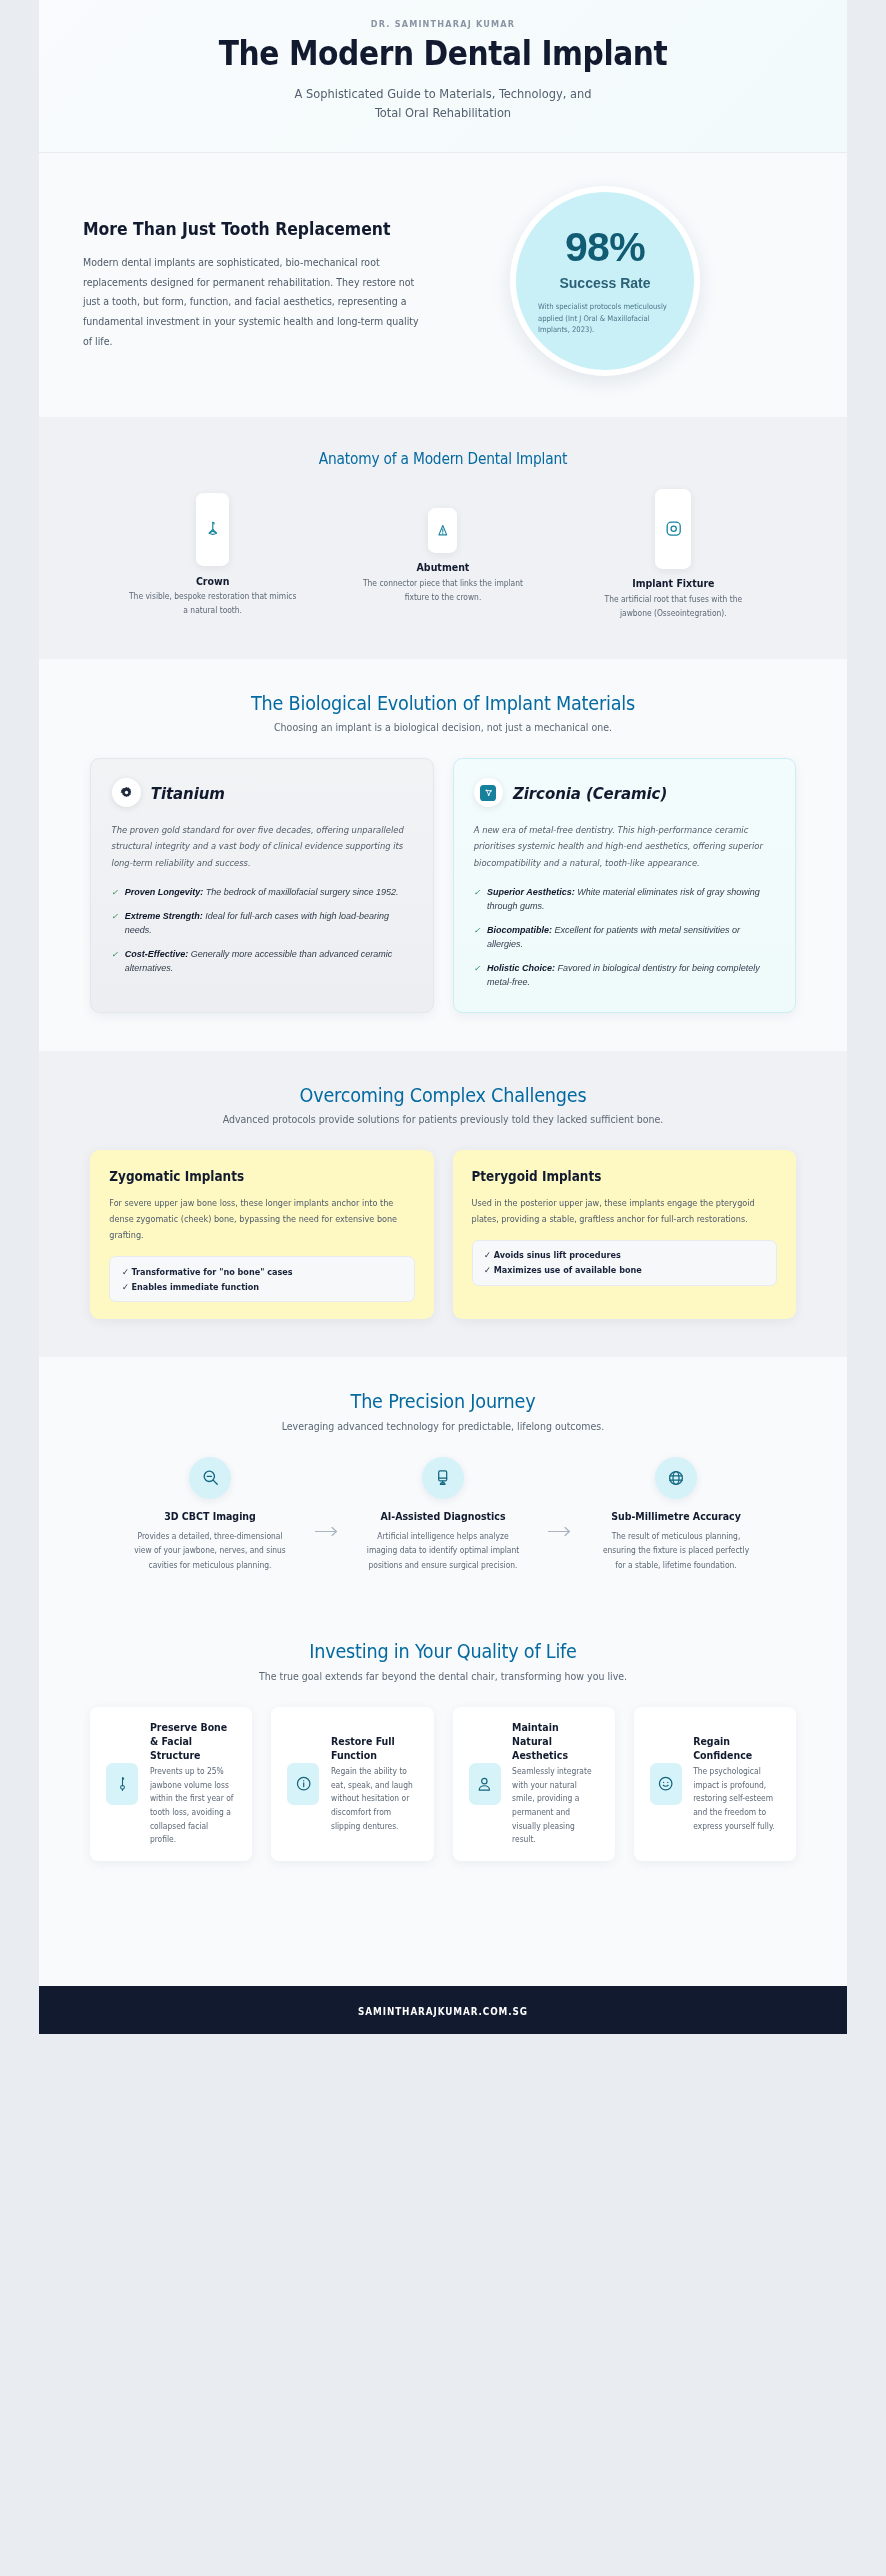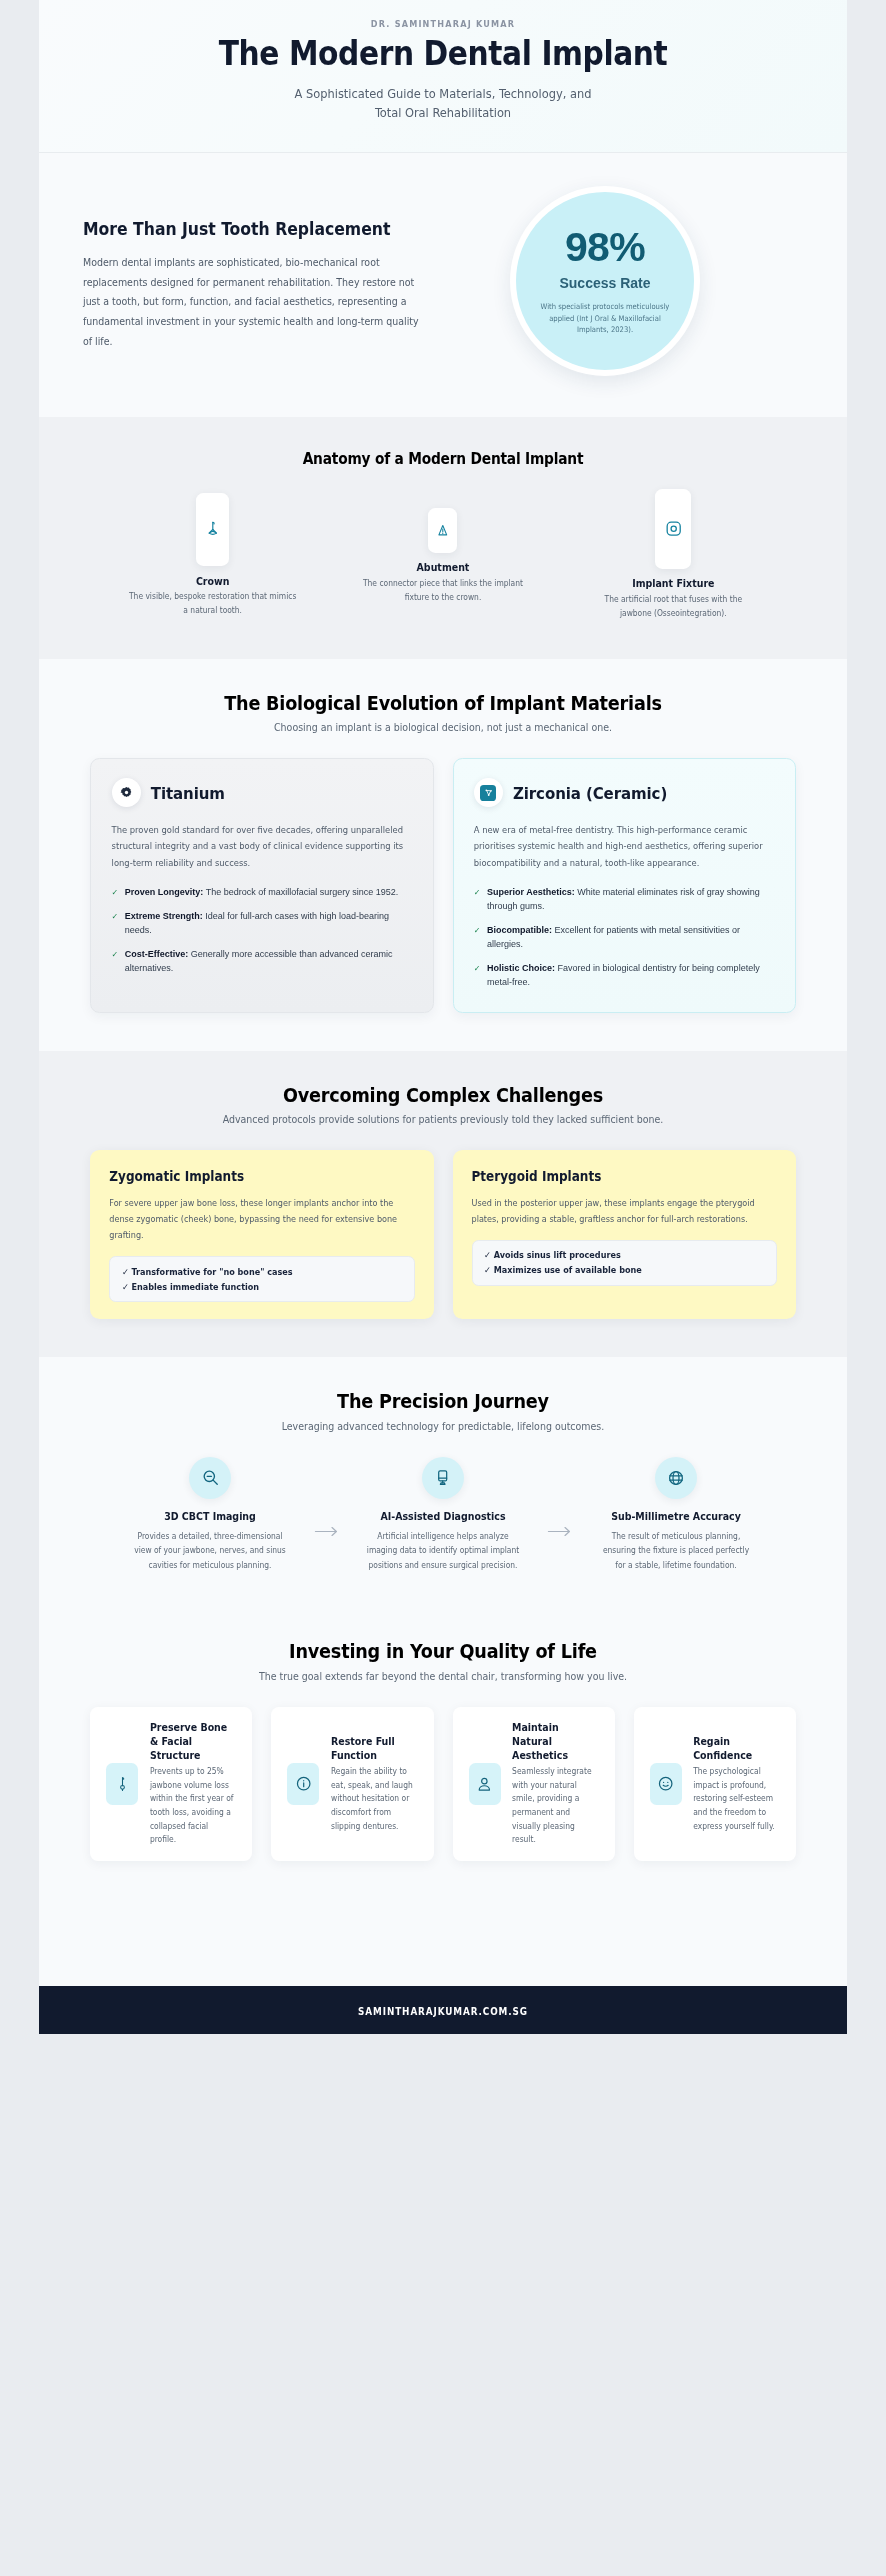--- a/index.html
+++ b/index.html
@@ -53,24 +53,24 @@
     margin: 0 auto;
   }
 
   
   .section { padding: 33px 44px 38px; }
   .section--light { background: #f8fafc; }
   .section--tint  { background: #eff1f4; }
   .section-head { text-align: center; margin-bottom: 25px; }
   .section-title {
     font-family: "DejaVu Sans Condensed", "Liberation Sans Narrow", "Liberation Sans", sans-serif;
-    font-weight: 700;
+    font-weight: 400;
     font-size: 19.6px;
     letter-spacing: -0.2px;
-    color: #000000;
+    color: #0369a1;
     margin: 0 0 6.5px;
   }
   .section-title.sm { font-size: 15.3px; margin-bottom: 0; }
   .section-sub {
     font-family: "DejaVu Sans Condensed", "Liberation Sans Narrow", "Liberation Sans", sans-serif;
     font-size: 10.5px;
     color: #5b6775;
     margin: 0;
   }
 
@@ -99,21 +99,21 @@
     margin: 0;
   }
   .intro-stat { flex: 0 0 auto; display:flex; justify-content:center; width: 290px; }
   .stat-circle {
     width: 190px; height: 190px; border-radius: 50%;
     background: #c9f0f7;
     border: 6.5px solid #ffffff;
     box-shadow: 0 5.8px 19px rgba(27,63,84,0.10);
     display: flex; flex-direction: column;
     align-items: center; justify-content: center;
-    text-align: center; padding: 0 22px;
+    text-align: left; padding: 0 22px;
   }
   .stat-num {
     font-weight: 700; font-size: 41px; line-height: 1;
     color: #115c73; letter-spacing: -0.7px; margin-bottom: 7.3px;
   }
   .stat-label { font-weight: 700; font-size: 14px; color: #2b6177; margin-bottom: 10.2px; }
   .stat-note {
     font-family: "DejaVu Sans Condensed", "Liberation Sans Narrow", "Liberation Sans", sans-serif;
     font-size: 7.6px; line-height: 1.5; color: #4c7689;
   }
@@ -141,21 +141,21 @@
   .anatomy-name {
     font-family: "DejaVu Sans Condensed", "Liberation Sans Narrow", "Liberation Sans", sans-serif;
     font-weight: 700; font-size: 10.5px; color: #111a2e; margin: 0 0 3.6px;
   }
   .anatomy-desc {
     font-family: "DejaVu Sans Condensed", "Liberation Sans Narrow", "Liberation Sans", sans-serif;
     font-size: 8.4px; line-height: 1.65; color: #5b6775; margin: 0; padding: 0 13px;
   }
 
   
-  .mat-grid { display: flex; gap: 19px; padding: 0 7.3px; }
+  .mat-grid { display: flex; gap: 19px; padding: 0 7.3px; font-style: italic; }
   .mat-card {
     flex: 1 1 0; border-radius: 9.4px; padding: 19px 20.3px 22px;
     position: relative;
   }
   .mat-card--gray {
     background: linear-gradient(180deg,#f2f3f5 0%, #eceef1 100%);
     border: 0.7px solid #e3e6ea;
     box-shadow: 0 3.6px 11.6px rgba(20,34,58,0.05);
   }
   .mat-card--teal {

